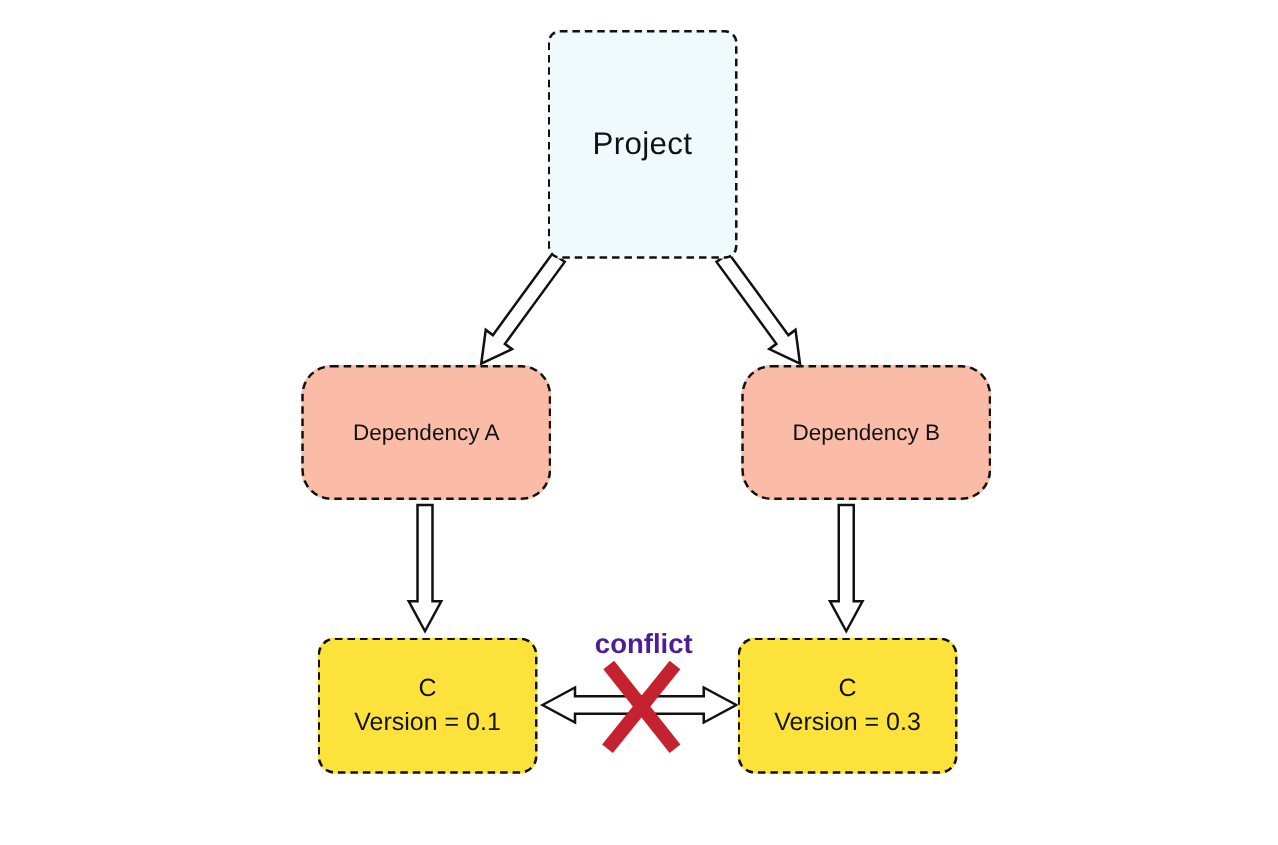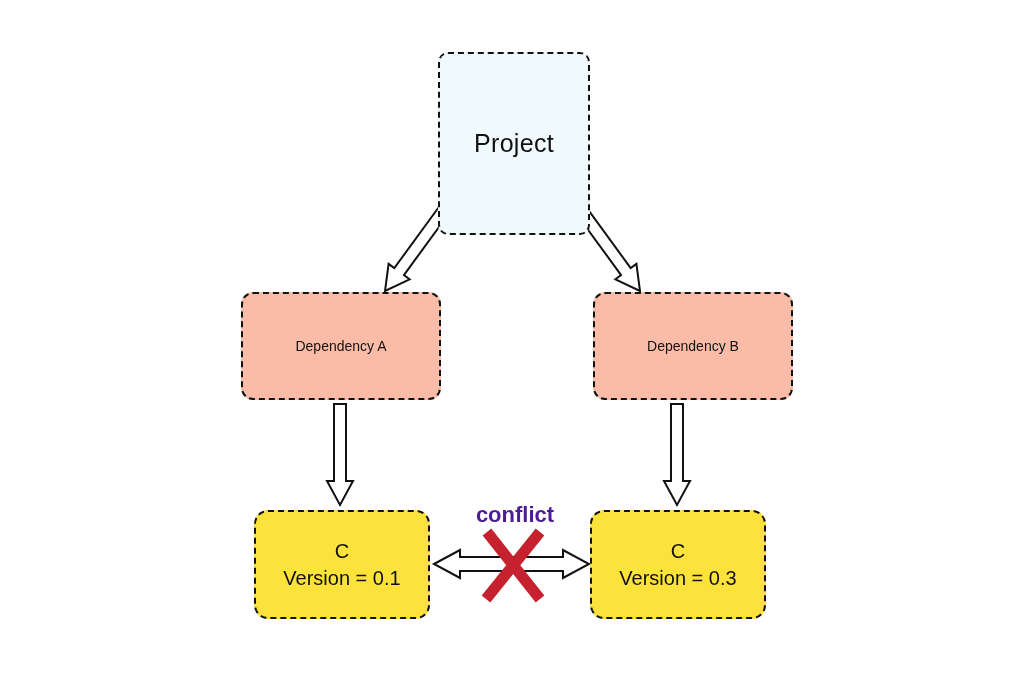--- a/index.html
+++ b/index.html
@@ -26,28 +26,27 @@
     text-align: center;
     color: #111111;
   }
   .node-project {
     left: 438px; top: 24px;
     width: 152px; height: 183px;
     background: #F0F9FC;
     border-radius: 10px;
     font-size: 25px;
     letter-spacing: 0.3px;
-    margin-top: 28px;
   }
   .node-dep {
     top: 292px;
     width: 200px; height: 108px;
     background: #FBBCA7;
-    border-radius: 12px;
-    font-size: 14px;
+    border-radius: 24px;
+    font-size: 18px;
   }
   .node-dep-a { left: 241px; }
   .node-dep-b { left: 593px; }
   .node-c {
     top: 510px;
     width: 176px; height: 109px;
     background: #FDE23B;
     border-radius: 14px;
     font-size: 20px;
     line-height: 1.35;

